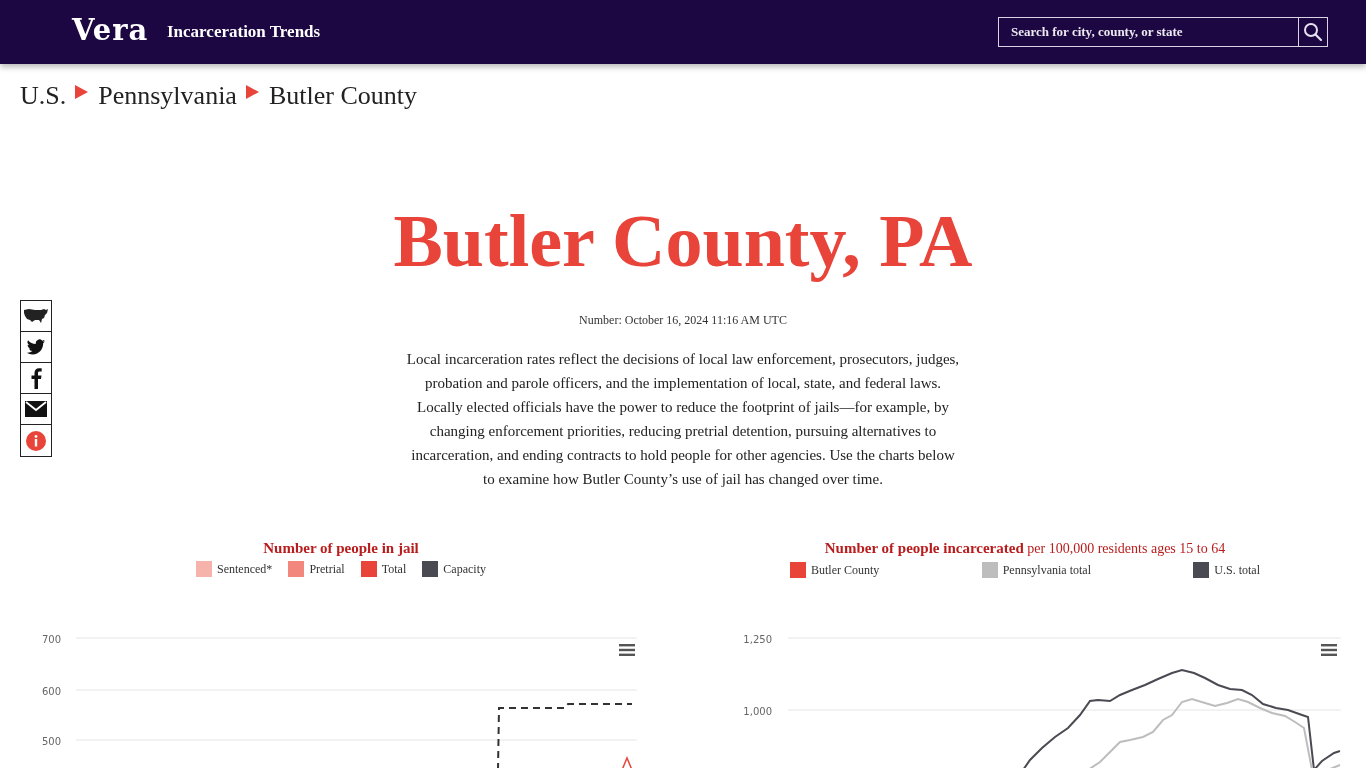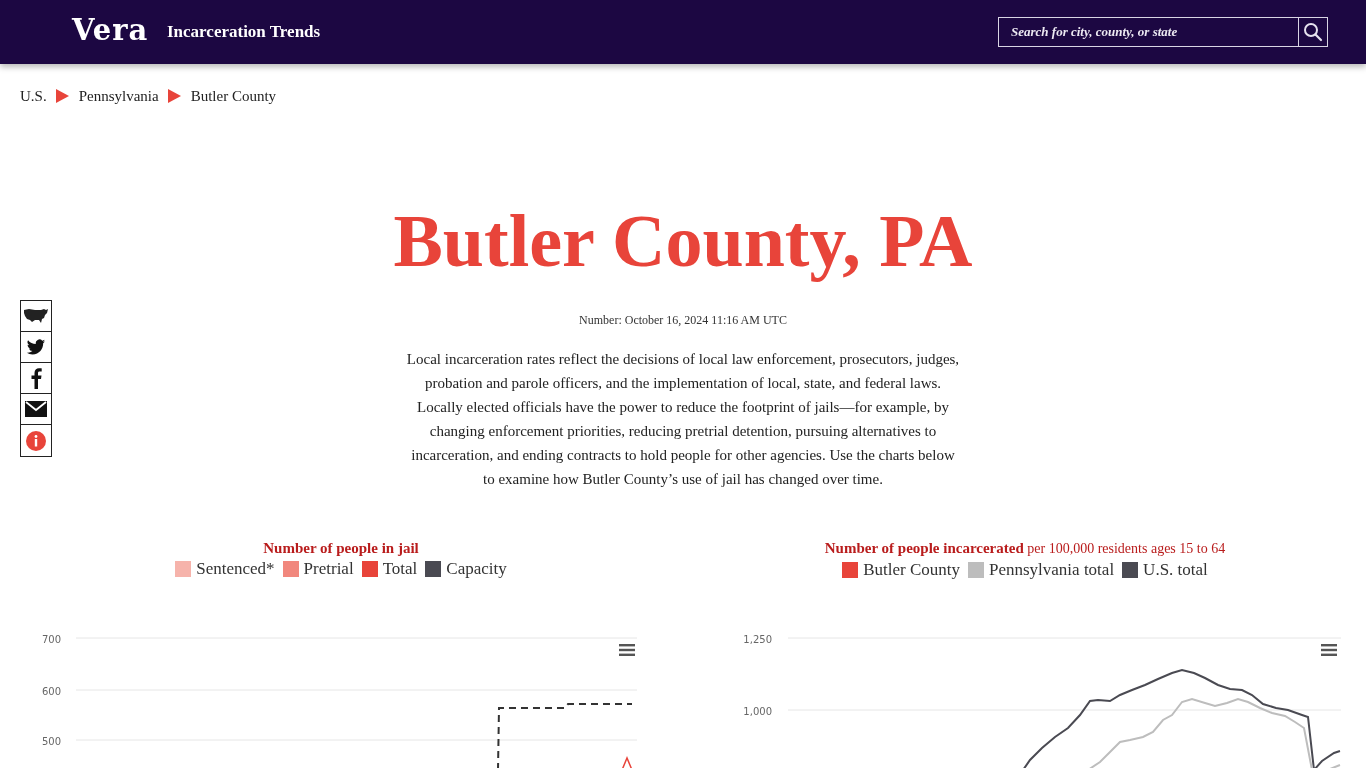--- a/index.html
+++ b/index.html
@@ -22,32 +22,32 @@
     position: absolute; left: 167px; top: 21px;
     color: #fff; font-weight: bold; font-size: 17px; line-height: 22px;
   }
   .search {
     position: absolute; left: 998px; top: 17px; width: 330px; height: 30px;
     border: 1px solid #d8d4e4; display: flex;
   }
   .search-input {
     flex: 1; background: transparent; border: none; outline: none;
     color: #4d7c0f; font-family: "Liberation Serif", serif; font-weight: bold;
-    font-size: 13px; padding-left: 12px; font-style: italic;
+    font-size: 13px; padding-left: 12px;
   }
   .search-input::placeholder { color: #ece9f2; opacity: 1; }
   .search-btn {
     width: 29px; height: 28px; border-left: 1px solid #d8d4e4;
     display: flex; align-items: center; justify-content: center; cursor: pointer;
   }
 
   
   .breadcrumb {
-    position: absolute; left: 20px; top: 85px; display: flex; align-items: center;
-    font-size: 15px; color: #222; line-height: 22px;
+    position: absolute; left: 20px; top: 85px; display: flex; 
+    font-size: 26px; color: #222; line-height: 22px;
   }
   .crumb { color: #222; text-decoration: none; }
   .crumb-sep { display: inline-block; width: 0; height: 0; margin: 0 10px 0 9px;
     border-top: 7px solid transparent; border-bottom: 7px solid transparent;
     border-left: 13px solid #e8443a; }
 
   
   .page-title {
     position: absolute; left: 0; width: 1366px; top: 196px; text-align: center;
     font-size: 74px; color: #e8443a; line-height: 90px; font-weight: bold;
@@ -72,21 +72,21 @@
   }
   .share-btn:last-child { border-bottom: none; }
 
   
   .chart-head {
     position: absolute; top: 538px; text-align: center;
   }
   .chart-title { font-size: 15px; line-height: 20px; color: #b91c1c; }
   .chart-title b { font-weight: bold; }
   .chart-title span { font-weight: normal; font-size: 14px; }
-  .legend { display: flex; justify-content: center; gap: 8px; margin-top: 2px; font-size: 17px; line-height: 18px; color: #333; }
+  .legend { display: flex; justify-content: space-between; gap: 8px; margin-top: 2px; font-size: 12px; line-height: 18px; color: #333; }
   .legend-item { display: flex; align-items: center; cursor: pointer; }
   .swatch { width: 16px; height: 16px; margin-right: 5px; display: inline-block; }
 
   .chart {
     position: absolute; top: 625px; height: 143px; overflow: hidden;
   }
   .chart svg { display: block; }
   .axis-label { font-family: "DejaVu Sans", sans-serif; font-size: 10px; fill: #666; }
   .menu-btn { position: absolute; cursor: pointer; }
 </style>

